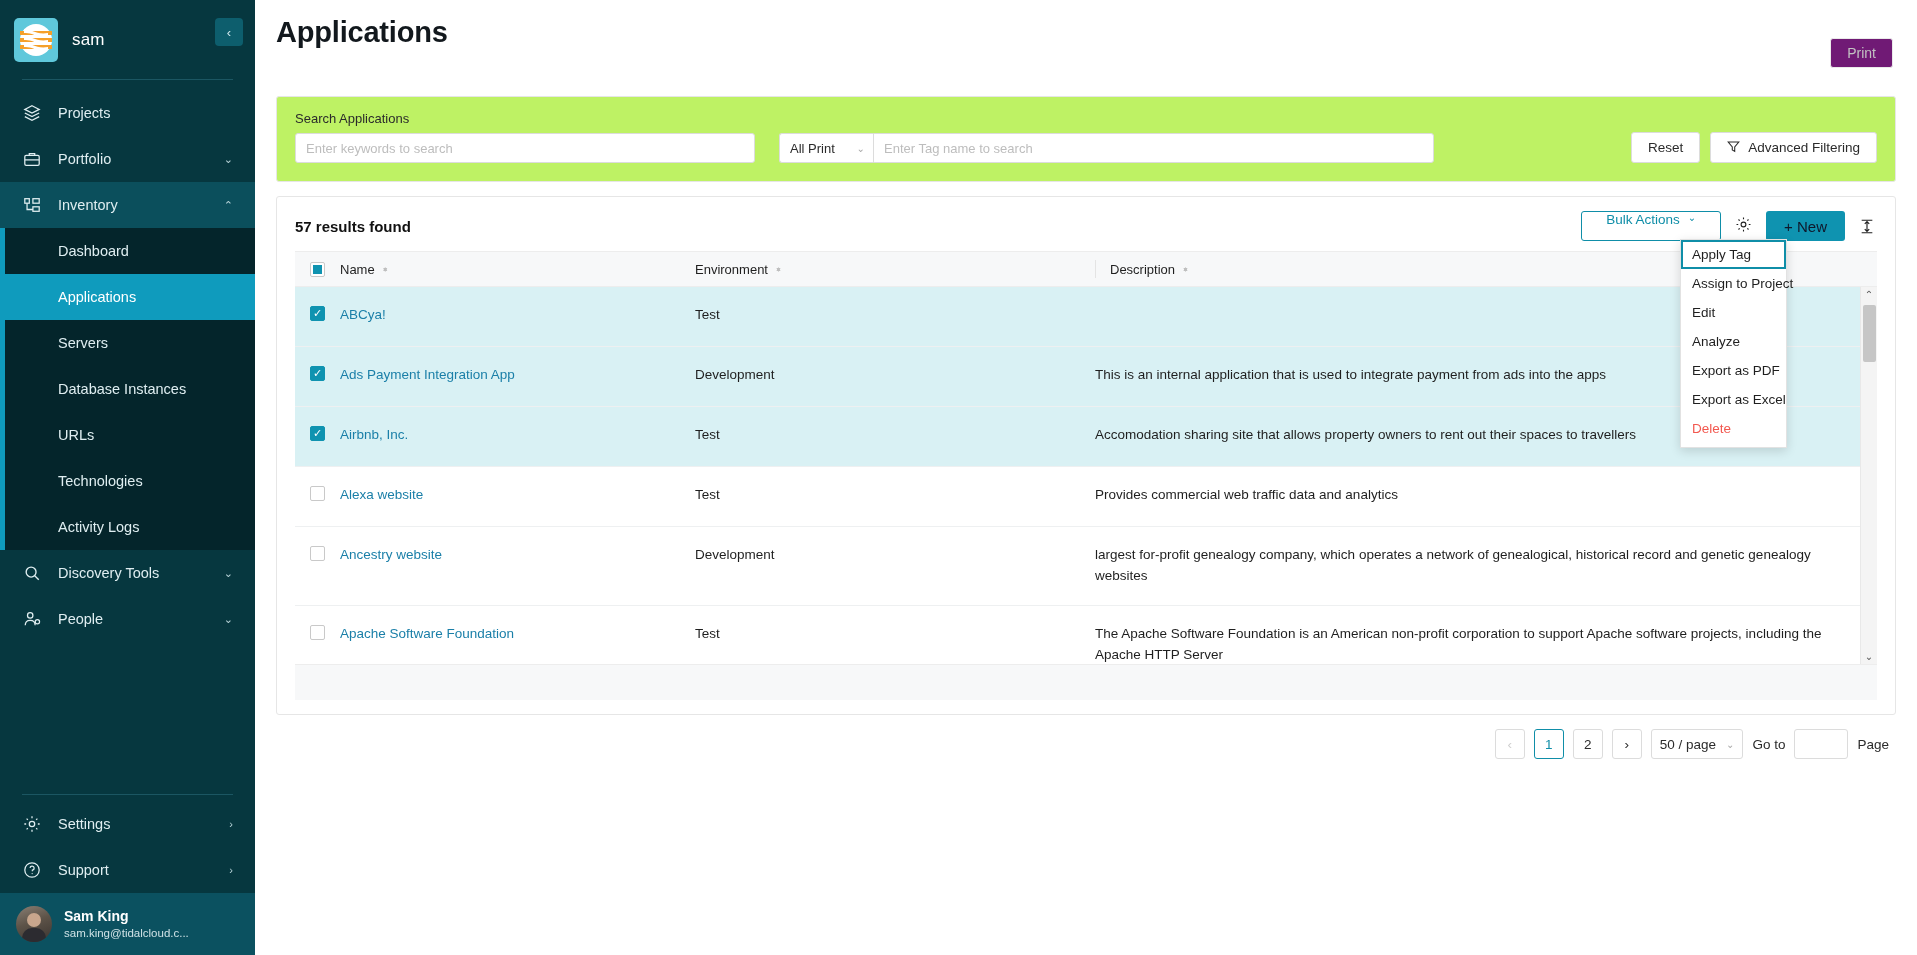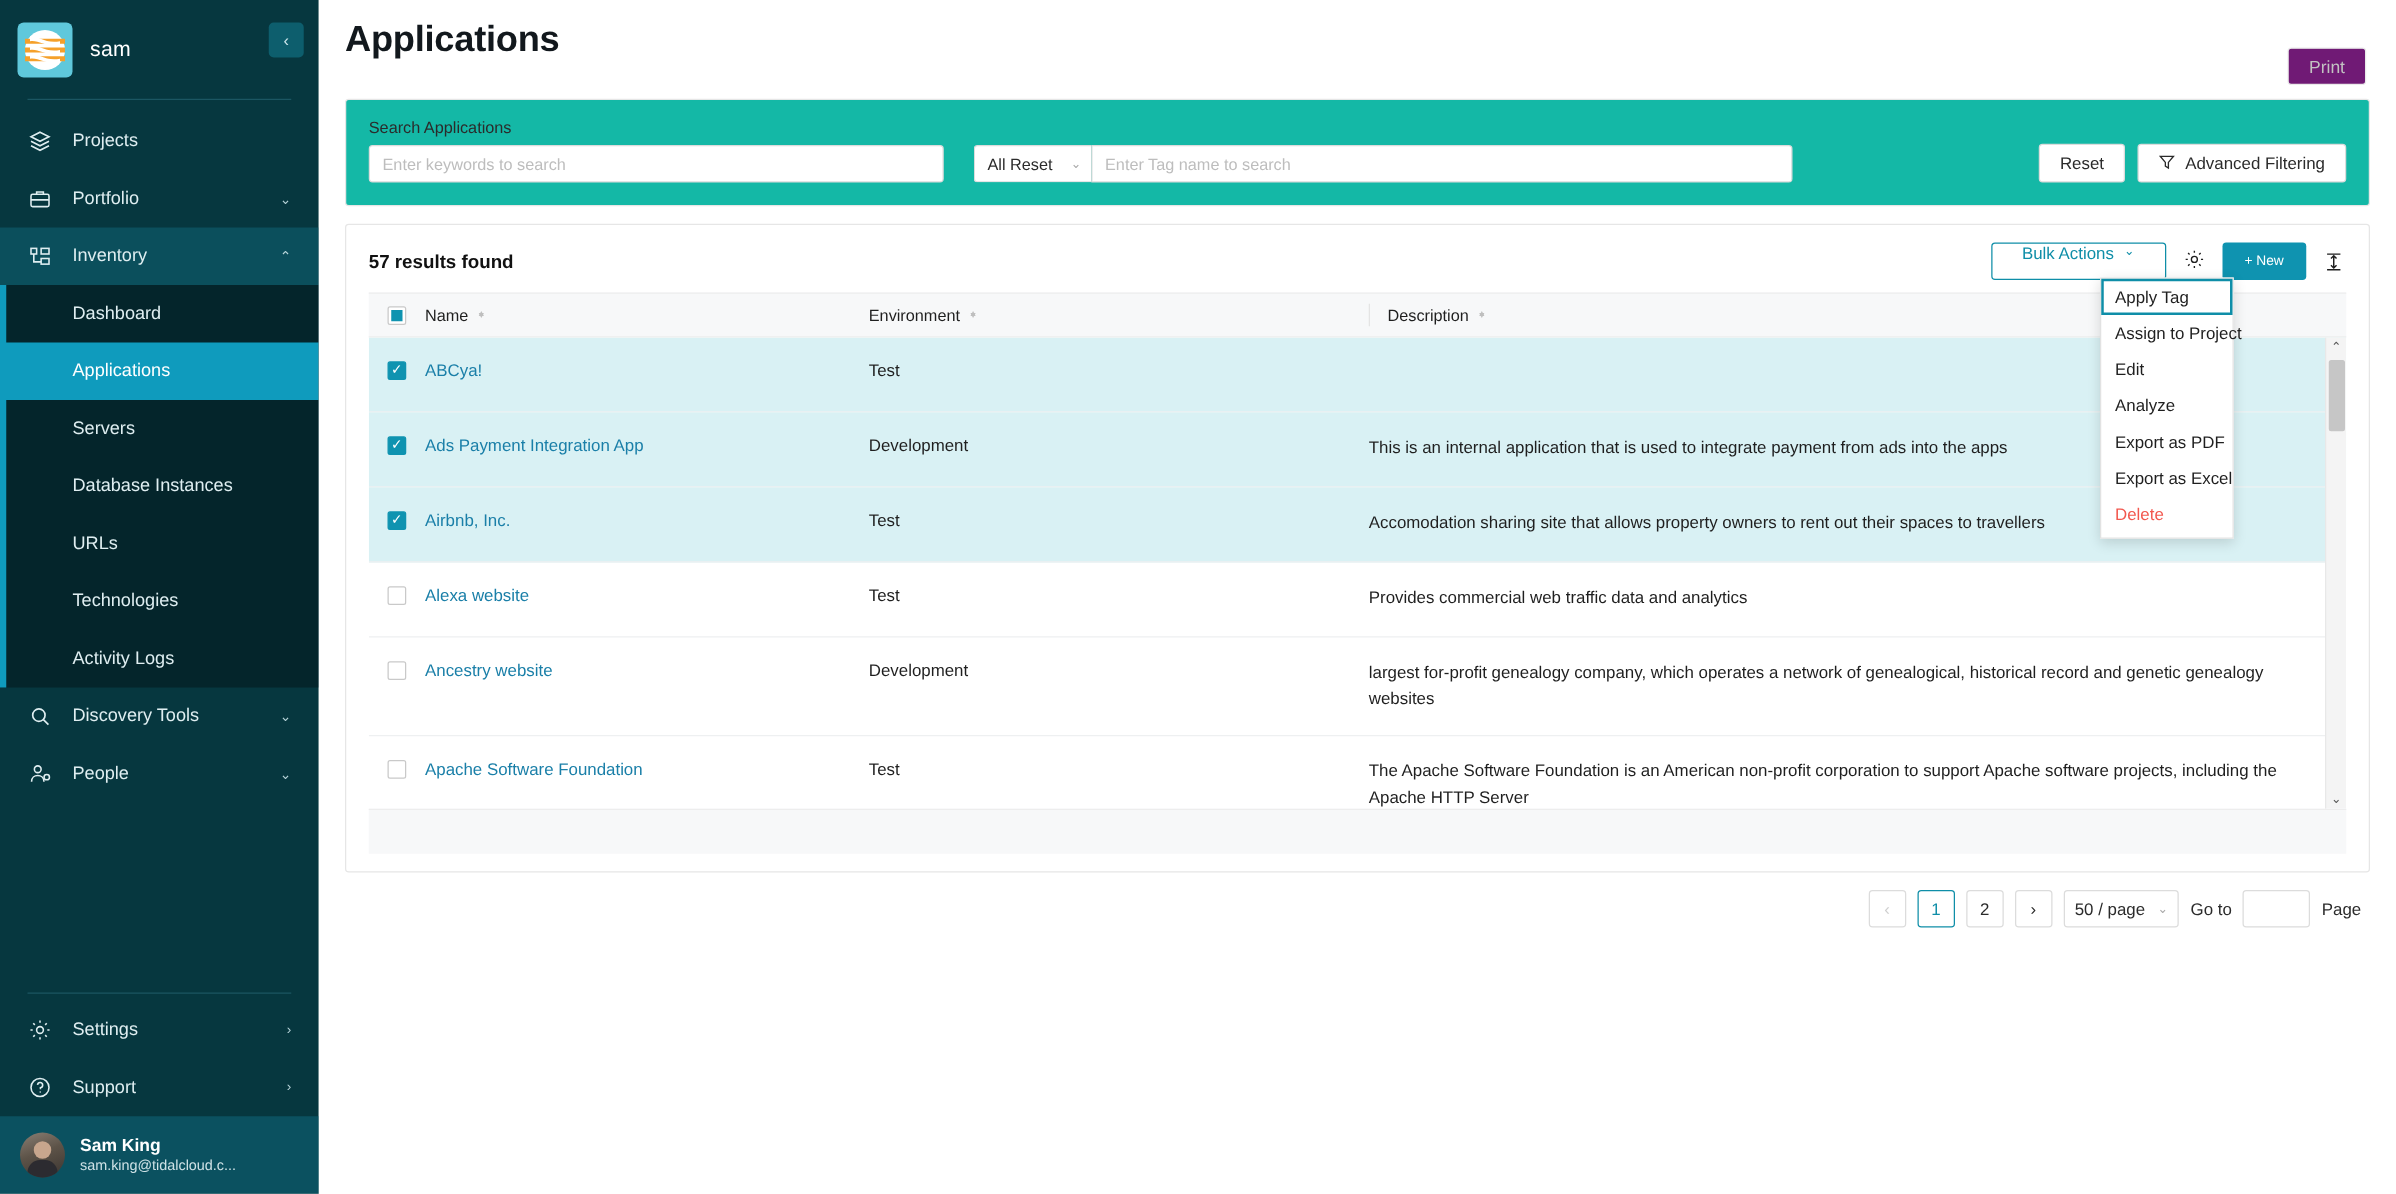--- a/index.html
+++ b/index.html
@@ -90,22 +90,22 @@
   .main { flex: 1 1 auto; height: 955px; background: #fff; position: relative; overflow: hidden; }
   .page-head { display: flex; align-items: flex-start; padding: 16px 24px 0 21px; }
   .page-title { font-size: 29px; font-weight: bold; color: #12181d; letter-spacing: -.2px; }
   .print-btn {
     margin-left: auto; margin-top: 22px;
     background: #701a75; color: #c2c2c2; border: 1px solid #eaeaea;
     border-radius: 3px; font-size: 14px; padding: 6px 16px; cursor: default;
   }
 
   .panel {
-    margin: 11px 21px 0 21px; border: 1px solid #e6e6e6; border-radius: 3px;
-    background: #14b8a6;
+    margin: 28px 21px 0 21px; border: 1px solid #e6e6e6; border-radius: 3px;
+    background: #bef264;
   }
   .filter-panel { padding: 14px 18px 18px 18px; display: flex; align-items: flex-end; gap: 24px; }
   .fgroup-label { font-size: 13px; color: #2b2b2b; margin-bottom: 7px; }
   .fgroup-a { width: 460px; }
   .fgroup-b { width: 655px; }
   .txt-input {
     width: 100%; height: 30px; border: 1px solid #dcdcdc; border-radius: 3px;
     padding: 0 10px; font-size: 13px; color: #2b2b2b; font-family: inherit;
     background: #fff;
   }
@@ -132,22 +132,22 @@
   .results-top { display: flex; align-items: center; padding: 14px 18px 10px 18px; position: relative; }
   .results-count { font-size: 15px; font-weight: bold; color: #111; }
   .results-tools { margin-left: auto; display: flex; align-items: center; gap: 12px; }
   .bulk-btn {
     height: 30px; border: 1px solid #0f8ea8; border-radius: 3px; background: #fff;
     color: #0f8ea8; font-size: 13.5px; padding: 0 24px; display: flex; align-items: flex-start;
     gap: 8px; cursor: pointer; font-family: inherit;
   }
   .icon-btn { background: none; border: none; cursor: pointer; display: flex; align-items: center; padding: 2px; }
   .new-btn {
-    height: 30px; background: #0f93b0; color: #ffffff; border: none; border-radius: 3px;
-    font-size: 11px; padding: 0 18px; cursor: pointer; font-family: inherit;
+    height: 30px; background: #0f93b0; color: #0f172a; border: none; border-radius: 3px;
+    font-size: 15px; padding: 0 18px; cursor: pointer; font-family: inherit;
   }
 
   
   .bulk-menu {
     position: absolute; top: 42px; right: 108px; width: 107px;
     background: #fff; border: 1px solid #e2e2e2; box-shadow: 0 3px 10px rgba(0,0,0,.14);
     z-index: 40; padding: 0 0 4px 0;
   }
   .bulk-menu .mi {
     font-size: 13.5px; color: #1f1f1f; padding: 7px 11px; cursor: pointer; white-space: nowrap;
@@ -378,21 +378,21 @@
 
     <section class="panel filter-panel">
       <div class="fgroup-a">
         <div class="fgroup-label">Search Applications</div>
         <input class="txt-input" type="text" value="" placeholder="Enter keywords to search" style="">
       </div>
 
       <div class="fgroup-b">
         <div class="tag-combo">
           <div class="tag-select">
-            <span>All Reset</span>
+            <span>All Print</span>
             <span class="cv">⌄</span>
           </div>
           <input class="tag-input" type="text" value="" placeholder="Enter Tag name to search" style="">
         </div>
       </div>
 
       <div class="filter-actions">
         <button class="btn-outline">
           <span>Reset</span>
         </button>

